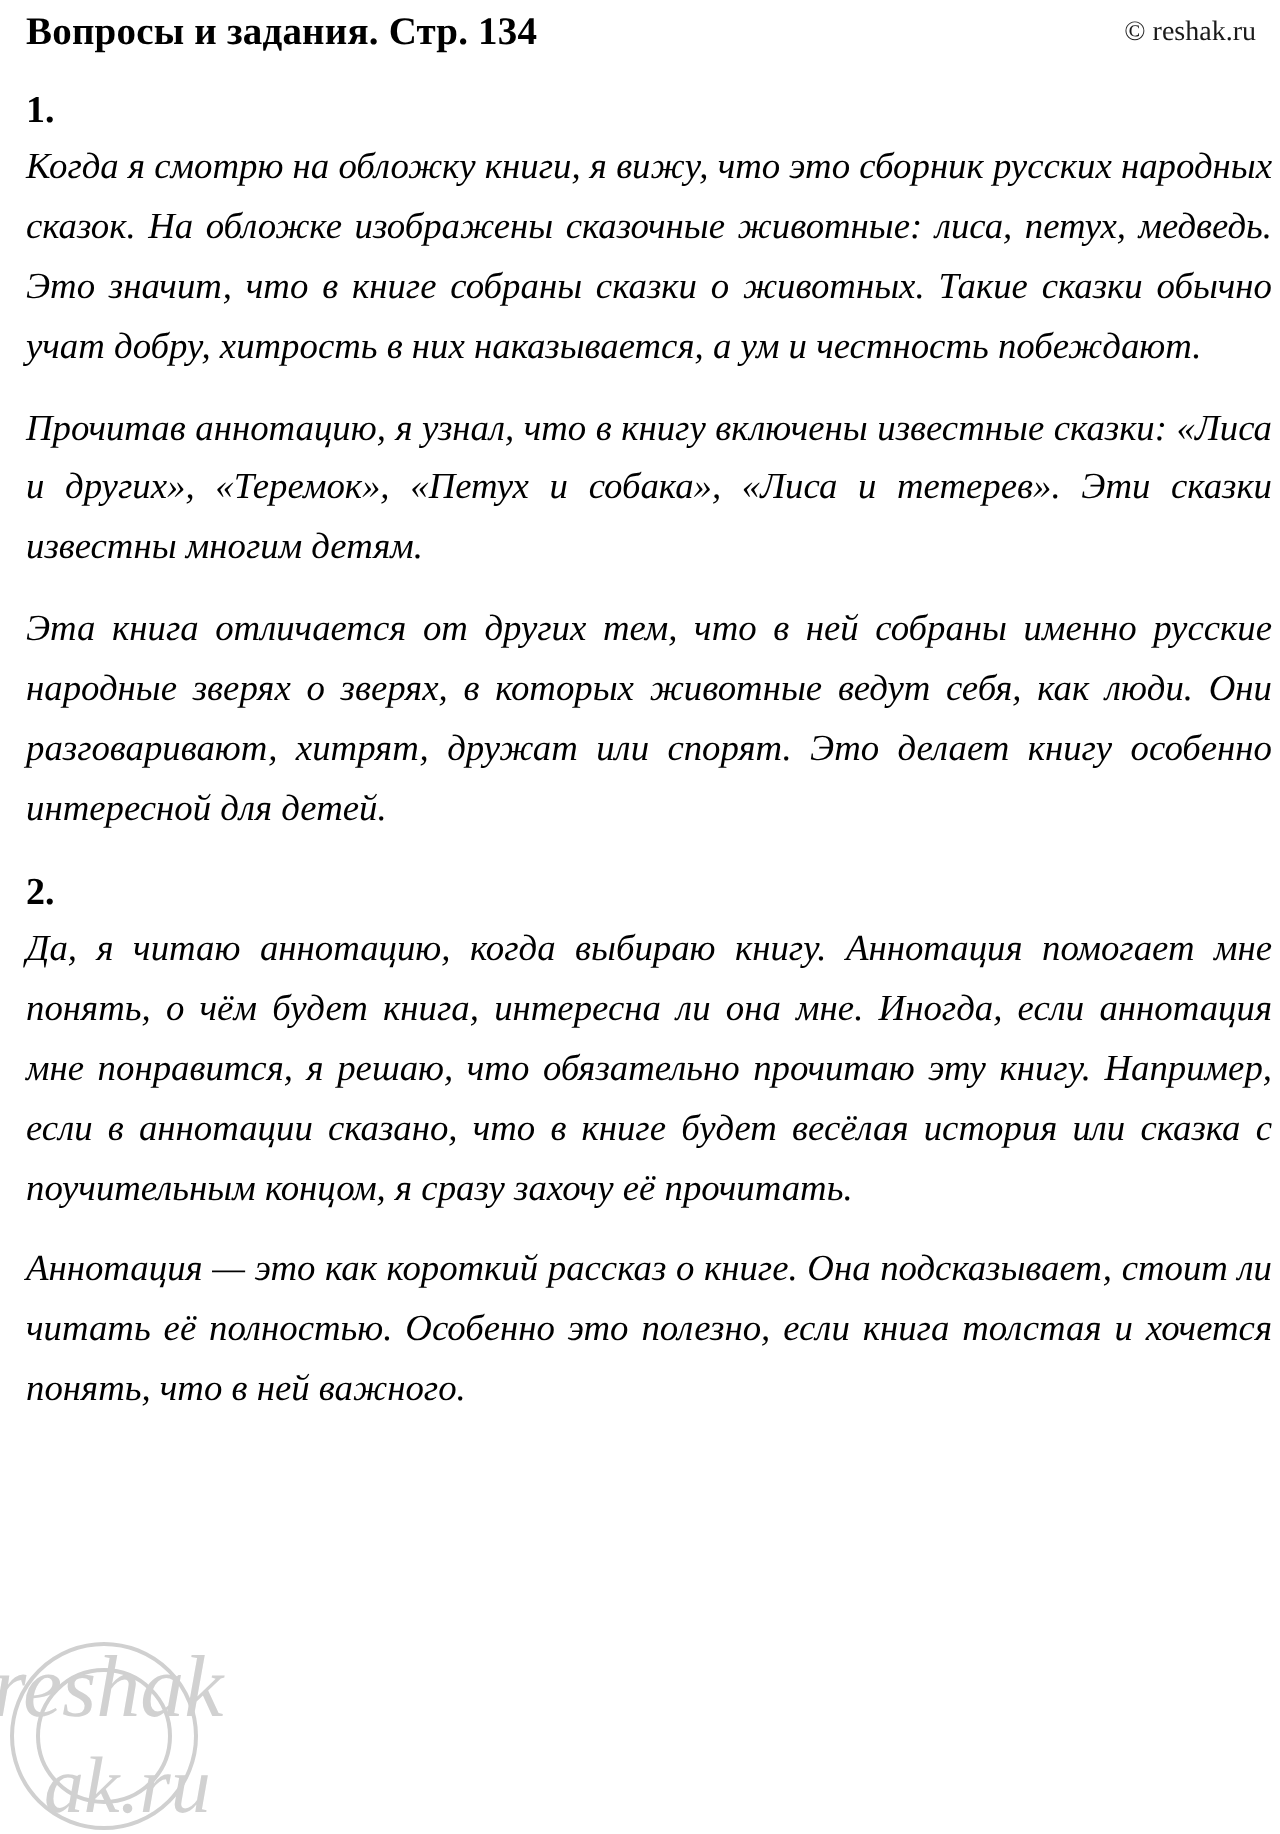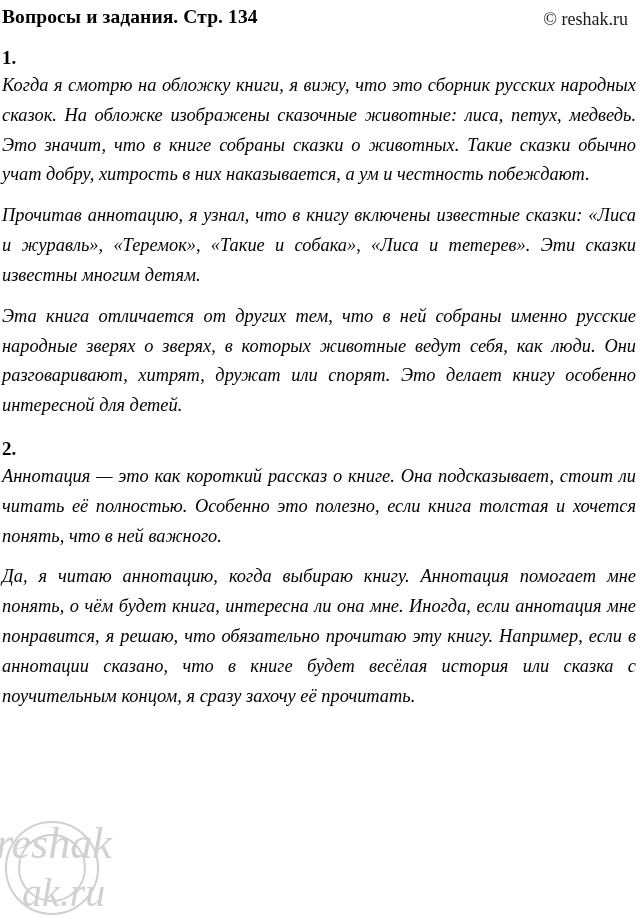--- a/index.html
+++ b/index.html
@@ -13,36 +13,36 @@
     font-family: "Liberation Serif", serif;
     color: #000000;
     position: relative;
     overflow: hidden;
   }
   .page {
     position: relative;
     width: 640px;
     height: 917px;
     box-sizing: border-box;
-    padding: 6px 2px 0 0;
+    padding: 6px 2px 0 11px;
   }
   .header-row {
     display: flex;
     align-items: flex-start;
     justify-content: space-between;
     padding: 0 4px 0 2px;
   }
   .doc-title {
     font-size: 19.5px;
     font-weight: bold;
     line-height: 1.15;
     letter-spacing: 0.1px;
   }
   .copyright {
-    font-size: 18px;
+    font-size: 14px;
     color: #1a1a1a;
     font-family: "Liberation Serif", serif;
     white-space: nowrap;
     padding-top: 3px;
     padding-right: 6px;
   }
   .q-num {
     font-size: 19px;
     font-weight: bold;
     margin-top: 17px;
@@ -88,28 +88,28 @@
 
   <div class="content">
     <div class="header-row">
       <div class="doc-title">Вопросы и задания. Стр. 134</div>
       <div class="copyright">© reshak.ru</div>
     </div>
 
     <div>
       <div class="q-num">1.</div>
       <p class="para">Когда я смотрю на обложку книги, я вижу, что это сборник русских народных сказок. На обложке изображены сказочные животные: лиса, петух, медведь. Это значит, что в книге собраны сказки о животных. Такие сказки обычно учат добру, хитрость в них наказывается, а ум и честность побеждают.</p>
-      <p class="para">Прочитав аннотацию, я узнал, что в книгу включены известные сказки: «Лиса и журавль», «Теремок», «Такие и собака», «Лиса и тетерев». Эти сказки известны многим детям.</p>
+      <p class="para">Прочитав аннотацию, я узнал, что в книгу включены известные сказки: «Лиса и других», «Теремок», «Петух и собака», «Лиса и тетерев». Эти сказки известны многим детям.</p>
       <p class="para">Эта книга отличается от других тем, что в ней собраны именно русские народные зверях о зверях, в которых животные ведут себя, как люди. Они разговаривают, хитрят, дружат или спорят. Это делает книгу особенно интересной для детей.</p>
     </div>
 
     <div>
       <div class="q-num">2.</div>
+      <p class="para">Да, я читаю аннотацию, когда выбираю книгу. Аннотация помогает мне понять, о чём будет книга, интересна ли она мне. Иногда, если аннотация мне понравится, я решаю, что обязательно прочитаю эту книгу. Например, если в аннотации сказано, что в книге будет весёлая история или сказка с поучительным концом, я сразу захочу её прочитать.</p>
       <p class="para">Аннотация — это как короткий рассказ о книге. Она подсказывает, стоит ли читать её полностью. Особенно это полезно, если книга толстая и хочется понять, что в ней важного.</p>
-      <p class="para">Да, я читаю аннотацию, когда выбираю книгу. Аннотация помогает мне понять, о чём будет книга, интересна ли она мне. Иногда, если аннотация мне понравится, я решаю, что обязательно прочитаю эту книгу. Например, если в аннотации сказано, что в книге будет весёлая история или сказка с поучительным концом, я сразу захочу её прочитать.</p>
     </div>
   </div>
 
   <div class="watermark">
     <svg viewBox="0 0 230 125" xmlns="http://www.w3.org/2000/svg">
       <g fill="none" stroke="#c8c8c8" stroke-width="2">
         <circle cx="60" cy="62" r="46"></circle>
         <circle cx="60" cy="62" r="33"></circle>
       </g>
       <text x="4" y="52" font-family="Liberation Serif, serif" font-size="44" fill="#c9c9c9" font-style="italic">reshak</text>

